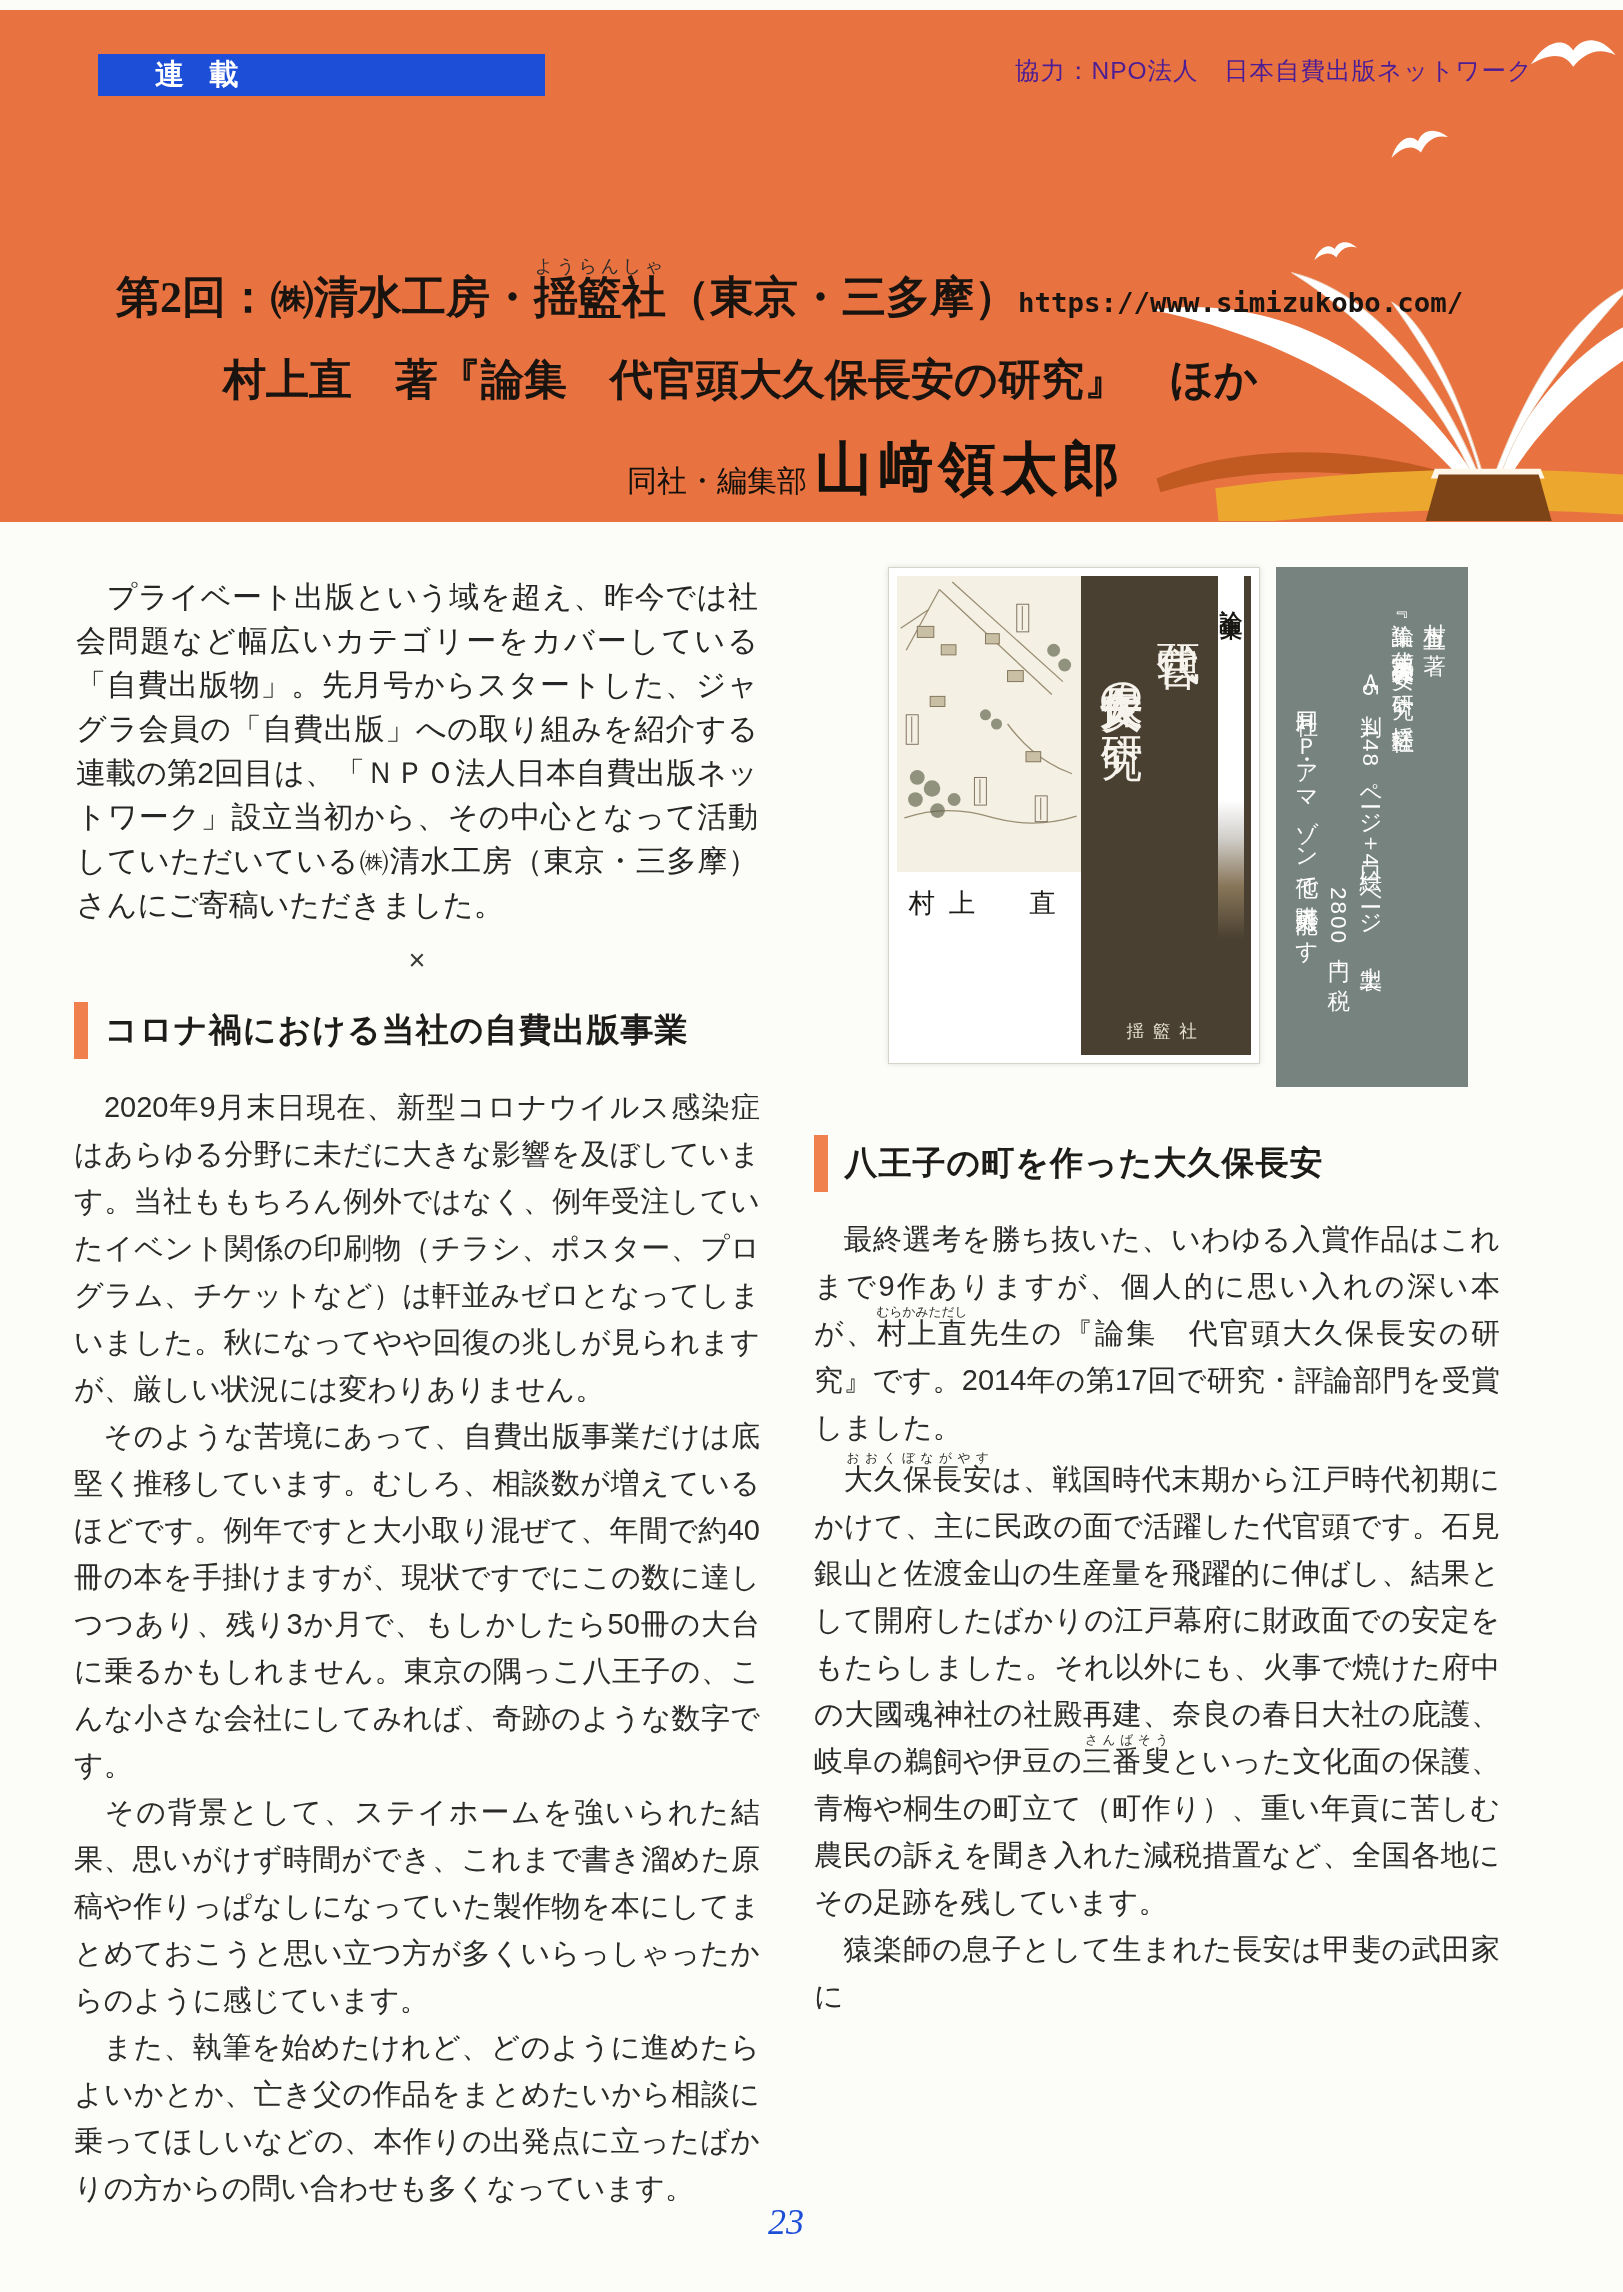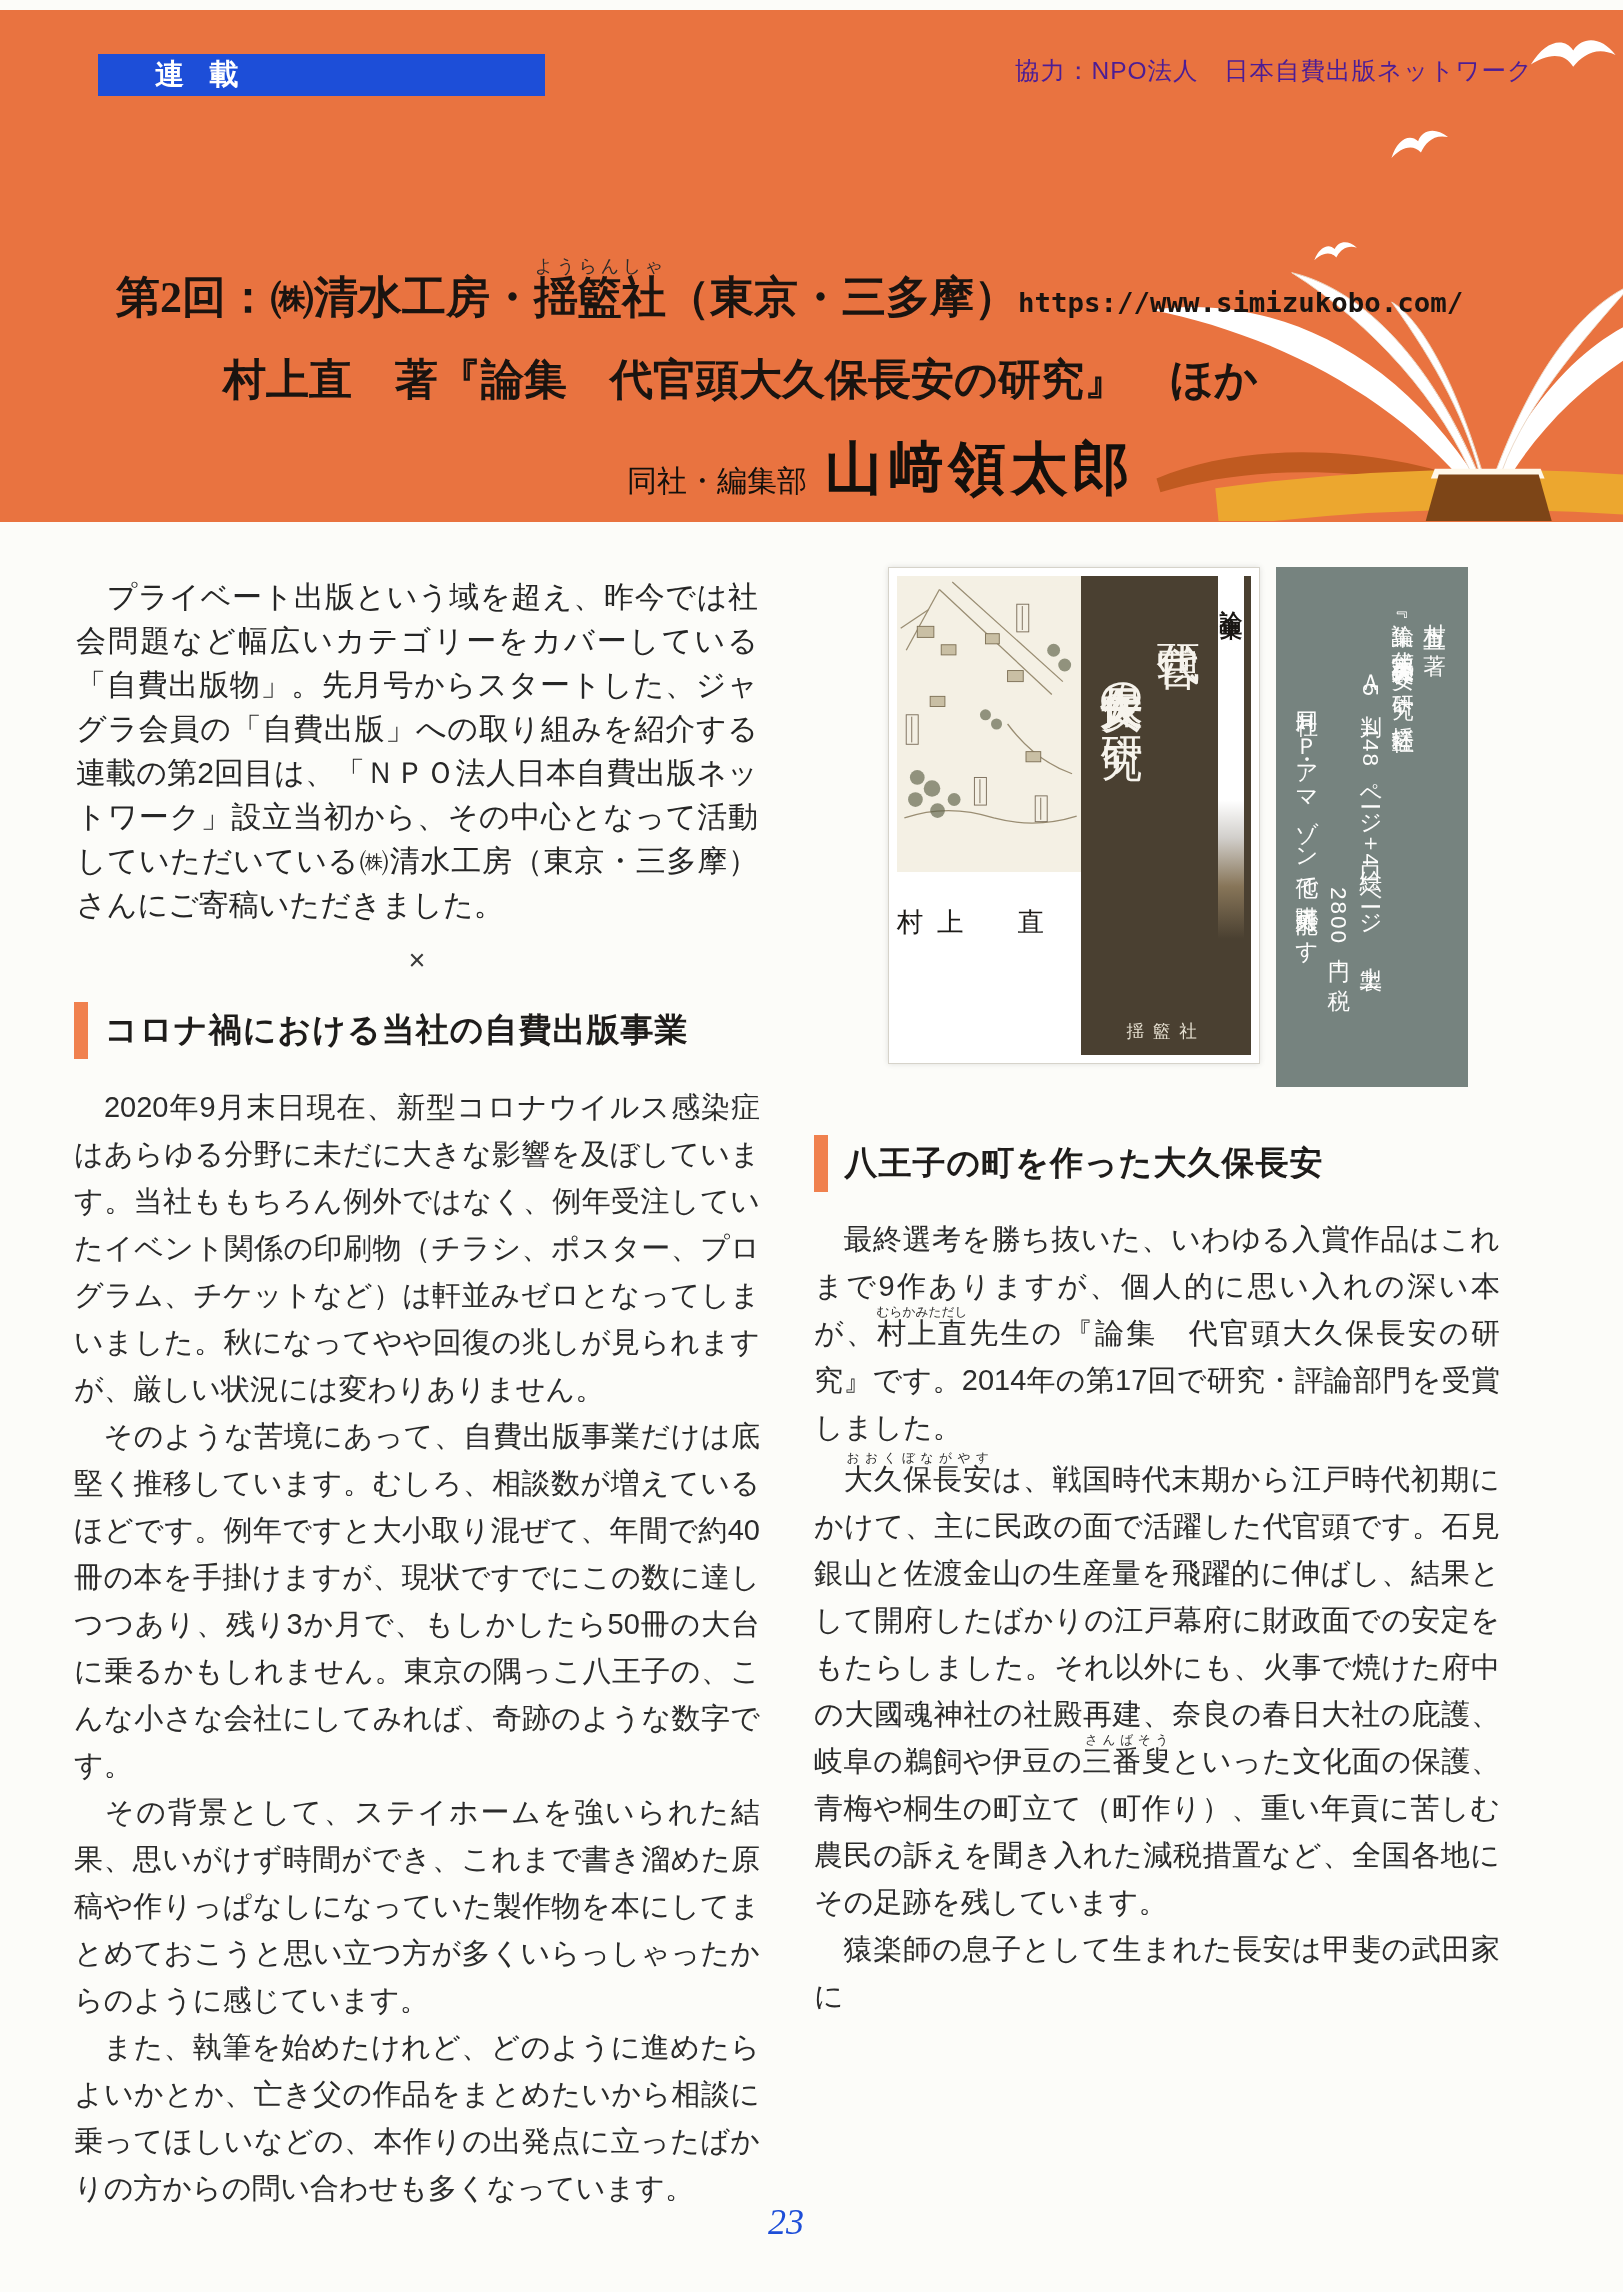--- a/index.html
+++ b/index.html
@@ -14,21 +14,21 @@
               display:flex;align-items:center;}
   .serial-bar span{color:#fff;font-size:29px;font-weight:700;letter-spacing:25.5px;padding-left:57px;}
   .main-title{position:absolute;top:82px;left:94px;z-index:3;margin:0;font-size:92px;font-weight:900;
               letter-spacing:2.9px;color:#16110c;}
   .subtitle1{position:absolute;top:247px;left:116px;z-index:3;font-family:"Liberation Serif", serif;
              font-weight:700;font-size:44px;color:#1a1410;white-space:nowrap;}
   .subtitle1 ruby rt{font-size:18px;font-weight:400;letter-spacing:2px;}
   .subtitle1 .url{font-family:"DejaVu Sans Mono", monospace;font-weight:700;font-size:27.4px;letter-spacing:0;}
   .subtitle2{position:absolute;top:341px;left:223px;z-index:3;font-family:"Liberation Serif", serif;
              font-weight:700;font-size:43px;color:#1a1410;white-space:nowrap;}
-  .author-line{position:absolute;top:421px;left:627px;z-index:3;display:flex;align-items:flex-end;gap:18px;
+  .author-line{position:absolute;top:421px;left:627px;z-index:3;display:flex;align-items:flex-end;gap:8px;
                font-family:"Liberation Serif", serif;color:#14100c;}
   .author-line .role{font-size:30px;padding-bottom:5.9px;font-weight:500;}
   .author-line .name{font-size:57px;font-weight:700;letter-spacing:4.9px;}
 
   
   .col{position:absolute;width:686px;}
   .col-left{left:74px;top:573px;}
   .col-right{left:814px;top:567px;}
   .body-p{margin:0;font-size:29px;line-height:47px;text-align:justify;color:#2b2b2b;}
   .intro{margin:2px;font-size:30px;line-height:44px;text-align:justify;color:#262626;}
@@ -39,21 +39,21 @@
   .sec-heading .txt{font-size:33px;font-weight:900;color:#1e1c1a;letter-spacing:1px;}
   ruby{ruby-position:over;}
   rt{font-size:12.7px;color:#2b2b2b;letter-spacing:0;}
 
   
   .book-figure{display:flex;gap:15.7px;margin:0 0 0 74px;height:521px;}
   .book-cover{box-sizing:border-box;width:372px;height:497px;background:#fff;border:1px solid #d6d3ca;
               box-shadow:0 0 5.9px rgba(0,0,0,.12);padding:7.8px;display:flex;flex:none;}
   .cover-left{width:52%;display:flex;flex-direction:column;}
   .cover-map{width:100%;height:296px;background:#f4f0e4;}
-  .cover-author{margin-top:32px;text-align:left;font-family:"Liberation Serif", serif;font-size:26.5px;
+  .cover-author{margin-top:13px;text-align:center;font-family:"Liberation Serif", serif;font-size:26.5px;
                 letter-spacing:13.7px;color:#1c1a17;}
   .cover-right{width:48%;position:relative;background:#4a4031;}
   .cover-title{position:absolute;top:35px;right:45px;writing-mode:vertical-rl;color:#f6f3ec;
                font-family:"Liberation Serif", serif;font-size:43px;line-height:1.32;}
   .cover-title .t2{text-indent:43px;}
   .cover-title span{display:block;}
   .cover-strip{position:absolute;top:0;right:6.9px;width:26.5px;height:78%;
                background:linear-gradient(to bottom,#ffffff 0%,#ffffff 60%,rgba(255,255,255,.75) 70%,
                           rgba(196,170,128,.5) 83%,rgba(74,64,49,0) 97%);
                display:flex;justify-content:center;}

